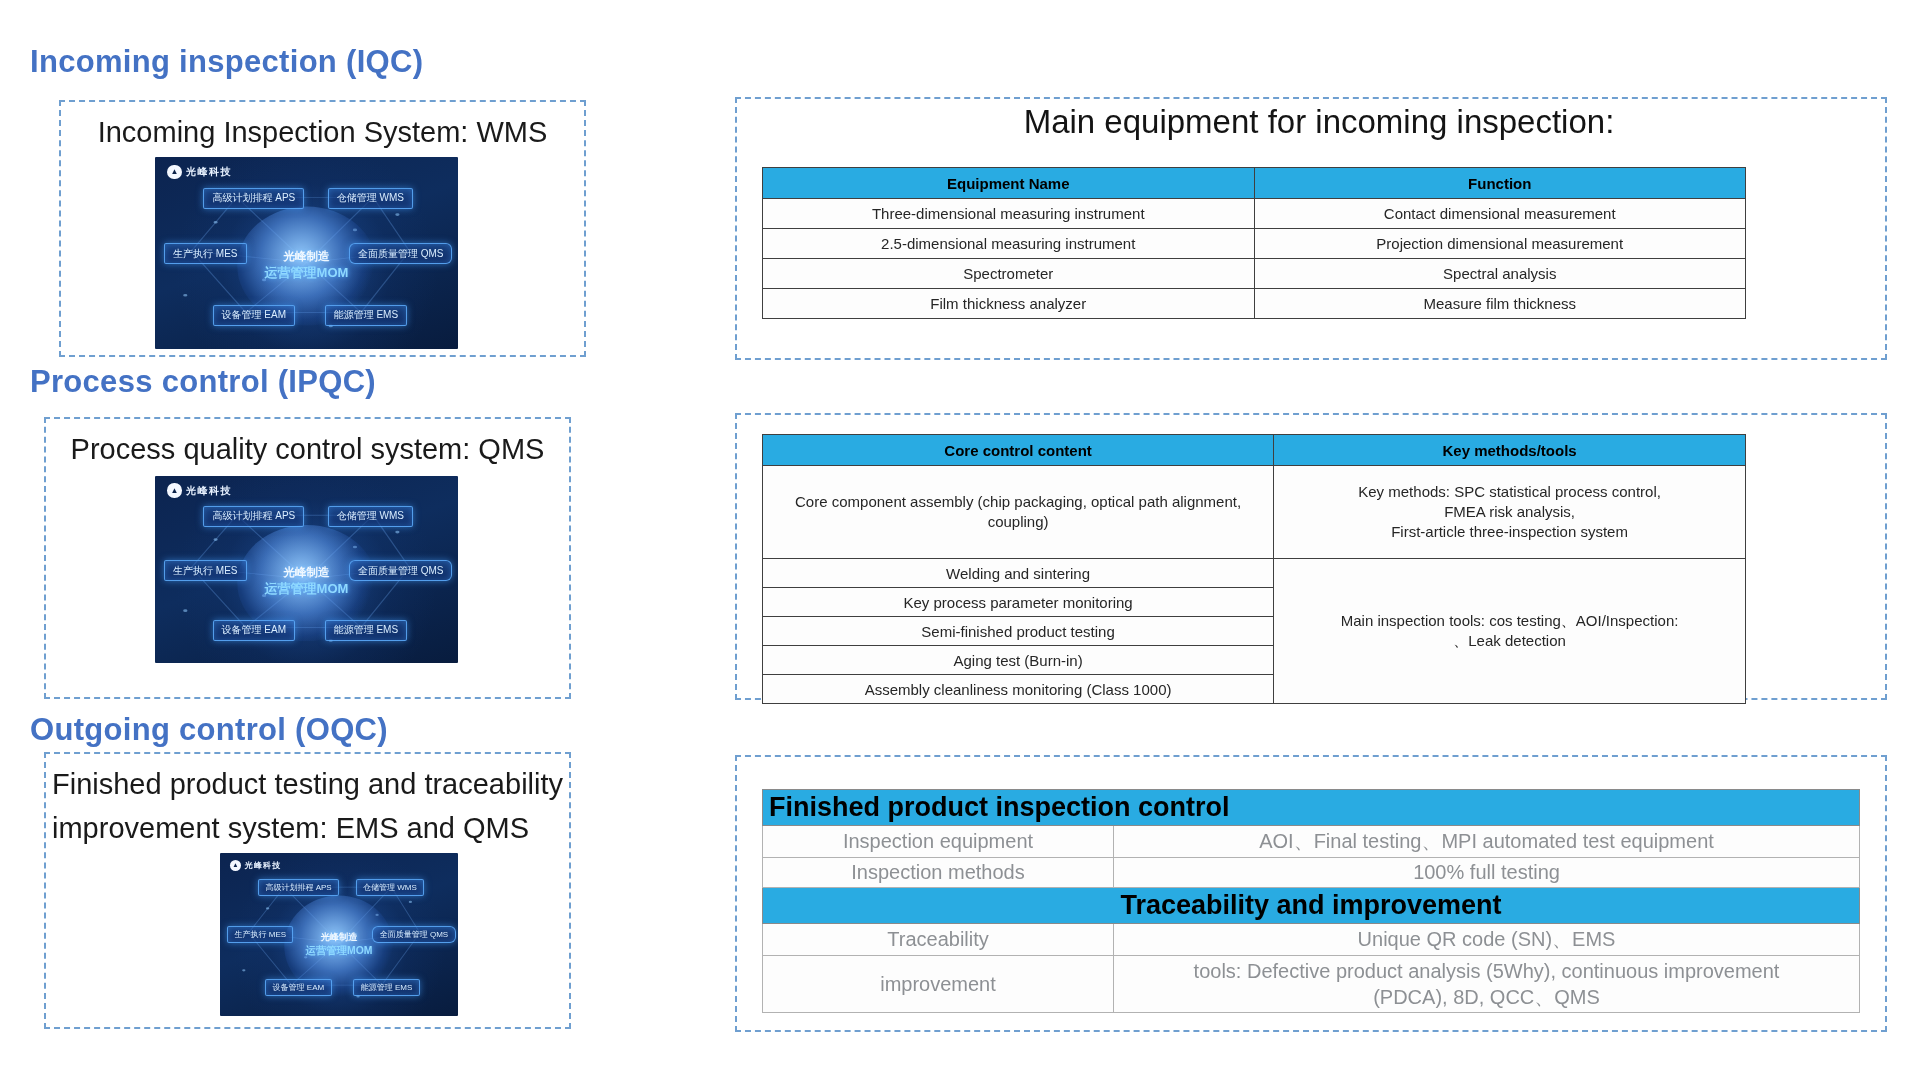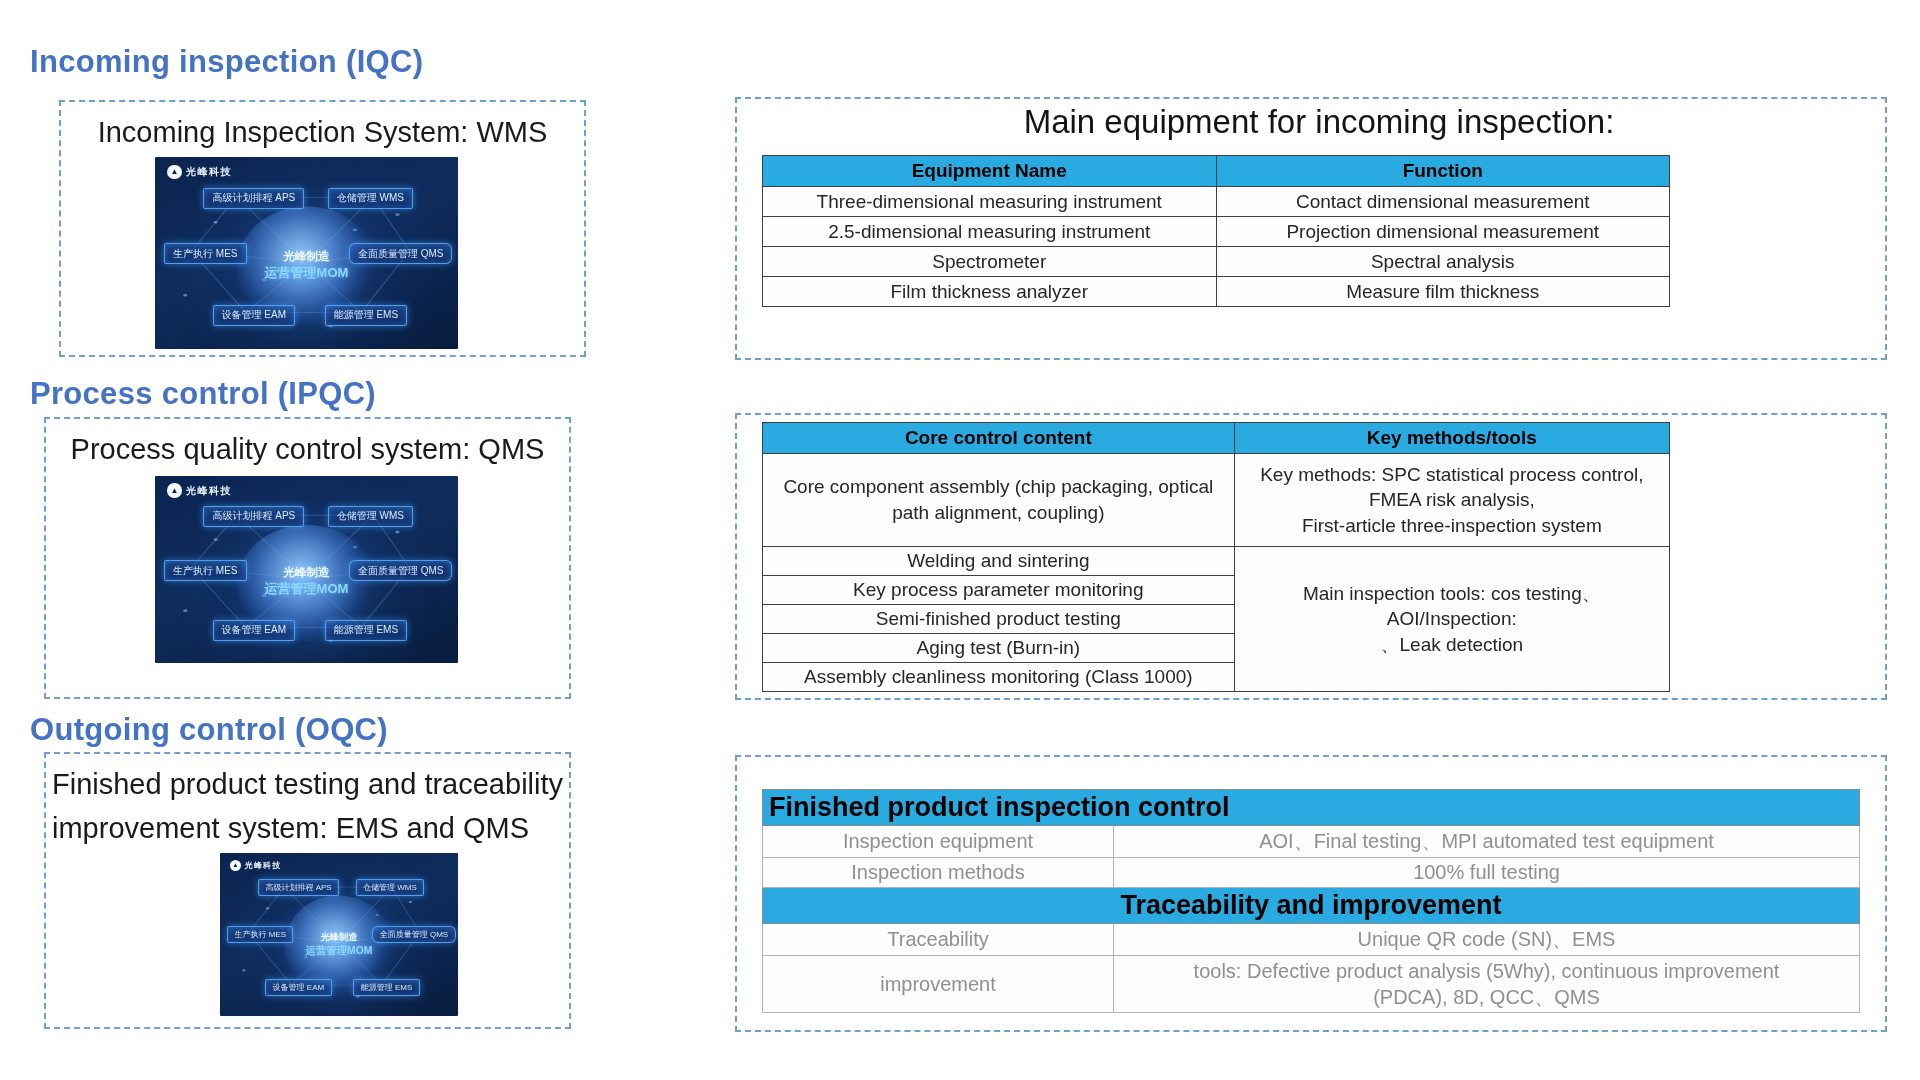--- a/index.html
+++ b/index.html
@@ -41,21 +41,21 @@
   .mom .chip.n0 { left:16%; top:16%; }
   .mom .chip.n1 { left:57%; top:16%; }
   .mom .chip.n2 { left:3%;  top:45%; }
   .mom .chip.n3 { left:64%; top:45%;border-radius:6px; }
   .mom .chip.n4 { left:19%; top:77%; }
   .mom .chip.n5 { left:56%; top:77%; }
 
   
   .panel-title { position:absolute; left:16px; right:0; top:4px; text-align:center; font-size:33px; color:#141414; }
 
-  table.qtable { border-collapse:collapse; table-layout:fixed; width:908px; font-size:19px; color:#262626; background:#fdfdfd; }
+  table.qtable { border-collapse:collapse; table-layout:fixed; width:984px; font-size:15px; color:#262626; background:#fdfdfd;margin-top:12px; }
   .qtable th, .qtable td { border:1px solid #3f3f3f; text-align:center; vertical-align:middle; padding:2px 8px; }
   .qtable th { background:#29ABE2; color:#000000; font-weight:bold; height:31px; }
   .eq-table { position:absolute; left:25px; top:56px; }
   .eq-table td { height:30px; }
 
   .proc-table { position:absolute; left:25px; top:7px; }
   .proc-table col.c1 { width:52%; }
   .proc-table td.tall { height:93px; line-height:1.35; }
   .proc-table td.short { height:29px; }
   .proc-table td.pre { white-space:pre-line; line-height:1.35; }
@@ -66,21 +66,21 @@
   .otable td.band { background:#29ABE2; color:#000000; font-weight:bold; font-size:27px; border-color:#8a8a8a; }
   .otable td.band.left { text-align:left; padding-left:6px; }
   .otable td.pre { white-space:pre-line; line-height:1.3; height:56px; }
 </style>
 </head>
 <body>
 
 <div id="stage">
 
   <div class="section-heading" style="top:44px">Incoming inspection  (IQC)</div>
-  <div class="section-heading" style="top:376px">Process control  (IPQC)</div>
+  <div class="section-heading" style="top:364px">Process control  (IPQC)</div>
   <div class="section-heading" style="top:712px">Outgoing control  (OQC)</div>
 
   <div class="dash-box" style="left:59px; top:100px; width:527px; height:257px;">
     <div class="left-box-title">Incoming Inspection System:   WMS</div>
   </div>
   <div class="mom size-a">
   <svg class="net" viewBox="0 0 100 100" preserveAspectRatio="none">
     <g stroke="rgba(120,180,255,0.28)" stroke-width="0.45" fill="none">
       <line x1="27" y1="21" x2="50" y2="55"></line>
           <line x1="72" y1="21" x2="50" y2="55"></line>

